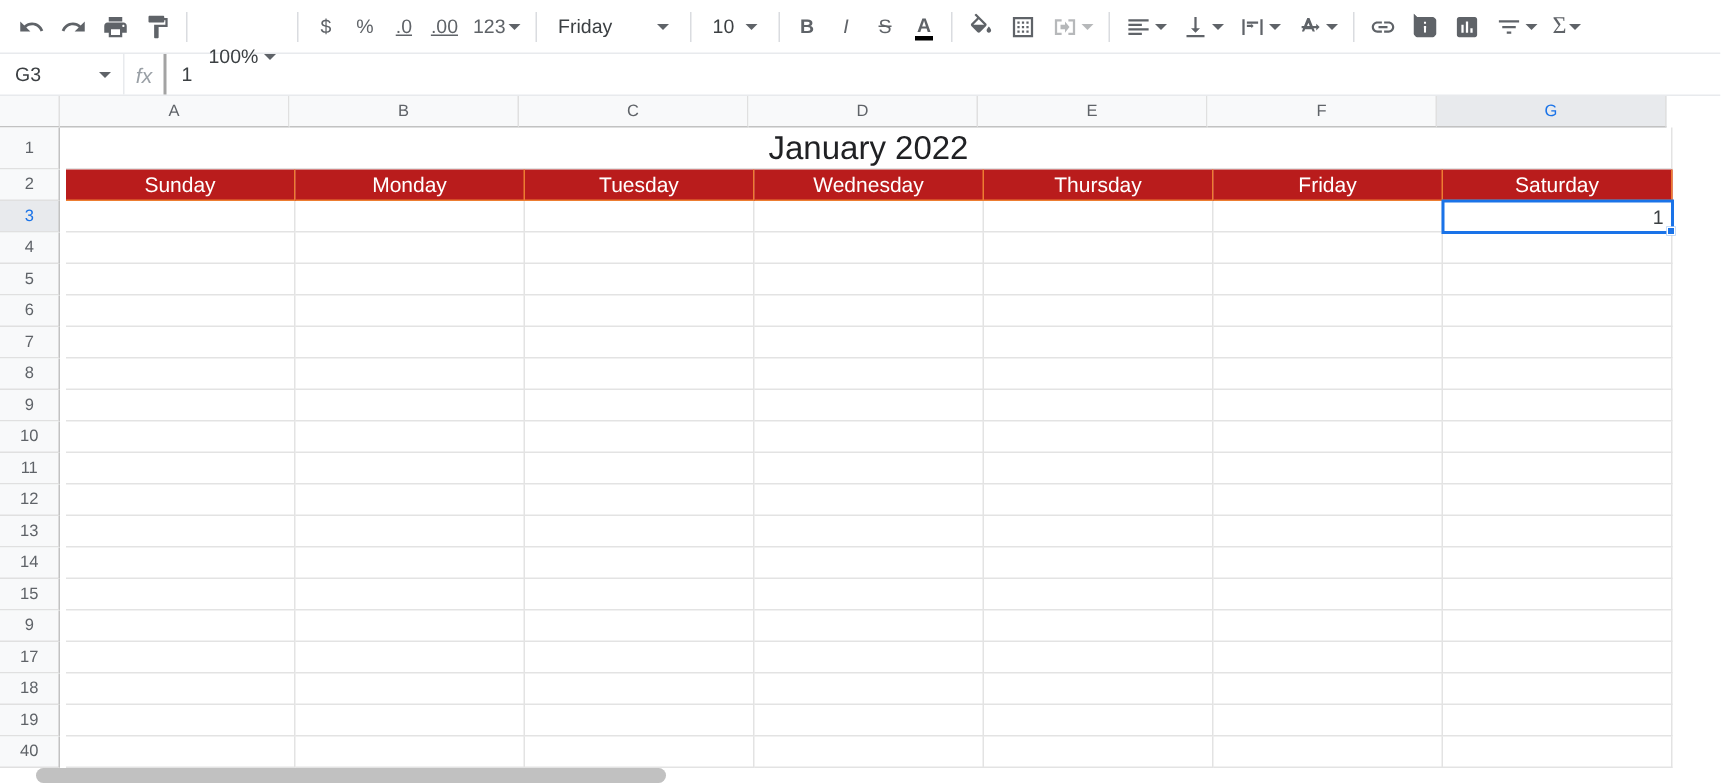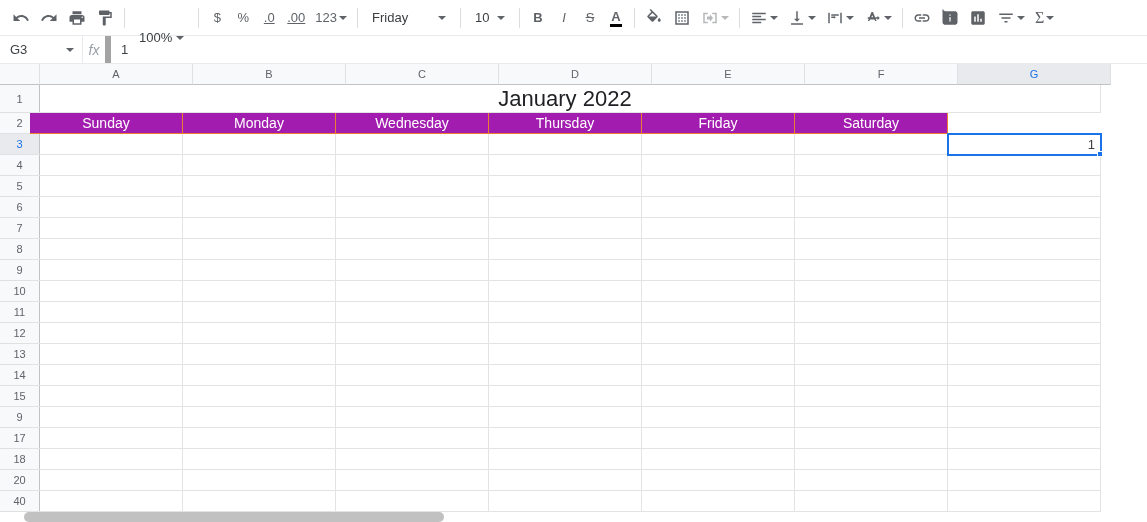--- a/index.html
+++ b/index.html
@@ -73,21 +73,21 @@
     border-right: 1px solid #e8eaed;
   }
   .fx-label {
     width: 28px;
     display: flex;
     align-items: center;
     justify-content: center;
     color: #9aa0a6;
     font-style: italic;
     font-size: 14px;
-    border-right: 6px solid #a3a3a3;
+    border-right: 2px solid #a3a3a3;
   }
   .formula-input {
     flex: 1;
     display: flex;
     align-items: center;
     padding: 0 10px;
     font-size: 13px;
   }
 
   
@@ -133,21 +133,21 @@
     border-bottom: 1px solid #e0e0e0;
     display: flex; align-items: center; justify-content: center;
     font-size: 11px;
     color: #5f6368;
   }
   .row-head.first { height: 28px; }
   .row-head.selected { background: #e8eaed; color: #1a73e8; }
 
   .cells {
     position: absolute;
-    top: 21px; left: 30px;
+    top: 21px; left: 44px;
   }
   .row {
     display: flex;
     height: 21px;
   }
   .row.first { height: 28px; }
   .cell {
     width: 153px;
     height: 100%;
     border-right: 1px solid #e3e3e3;
@@ -162,21 +162,21 @@
   .title-cell {
     width: 1071px;
     justify-content: center;
     font-size: 22px;
     font-weight: 400;
     color: #202124;
   }
 
   
   .day-header {
-    background: #a21caf;
+    background: #b91c1c;
     color: #fff;
     justify-content: center;
     font-size: 14px;
     border-right: 1px solid #ed7d31;
     border-bottom: 1px solid #ed7d31;
   }
 
   
   .selected-cell {
     outline: 2px solid #1a73e8;
@@ -407,33 +407,34 @@
     <div class="row-head">9</div>
     <div class="row-head">10</div>
     <div class="row-head">11</div>
     <div class="row-head">12</div>
     <div class="row-head">13</div>
     <div class="row-head">14</div>
     <div class="row-head">15</div>
     <div class="row-head">9</div>
     <div class="row-head">17</div>
     <div class="row-head">18</div>
-    <div class="row-head">20</div>
+    <div class="row-head">19</div>
     <div class="row-head">40</div>
   </div>
 
   <div class="cells">
 
     <div class="row first">
       <div class="cell title-cell">January 2022</div>
     </div>
 
     <div class="row">
       <div class="cell day-header">Sunday</div>
       <div class="cell day-header">Monday</div>
+      <div class="cell day-header">Tuesday</div>
       <div class="cell day-header">Wednesday</div>
       <div class="cell day-header">Thursday</div>
       <div class="cell day-header">Friday</div>
       <div class="cell day-header">Saturday</div>
     </div>
 
     <div class="row">
       <div class="cell"></div>
       <div class="cell"></div>
       <div class="cell"></div>

